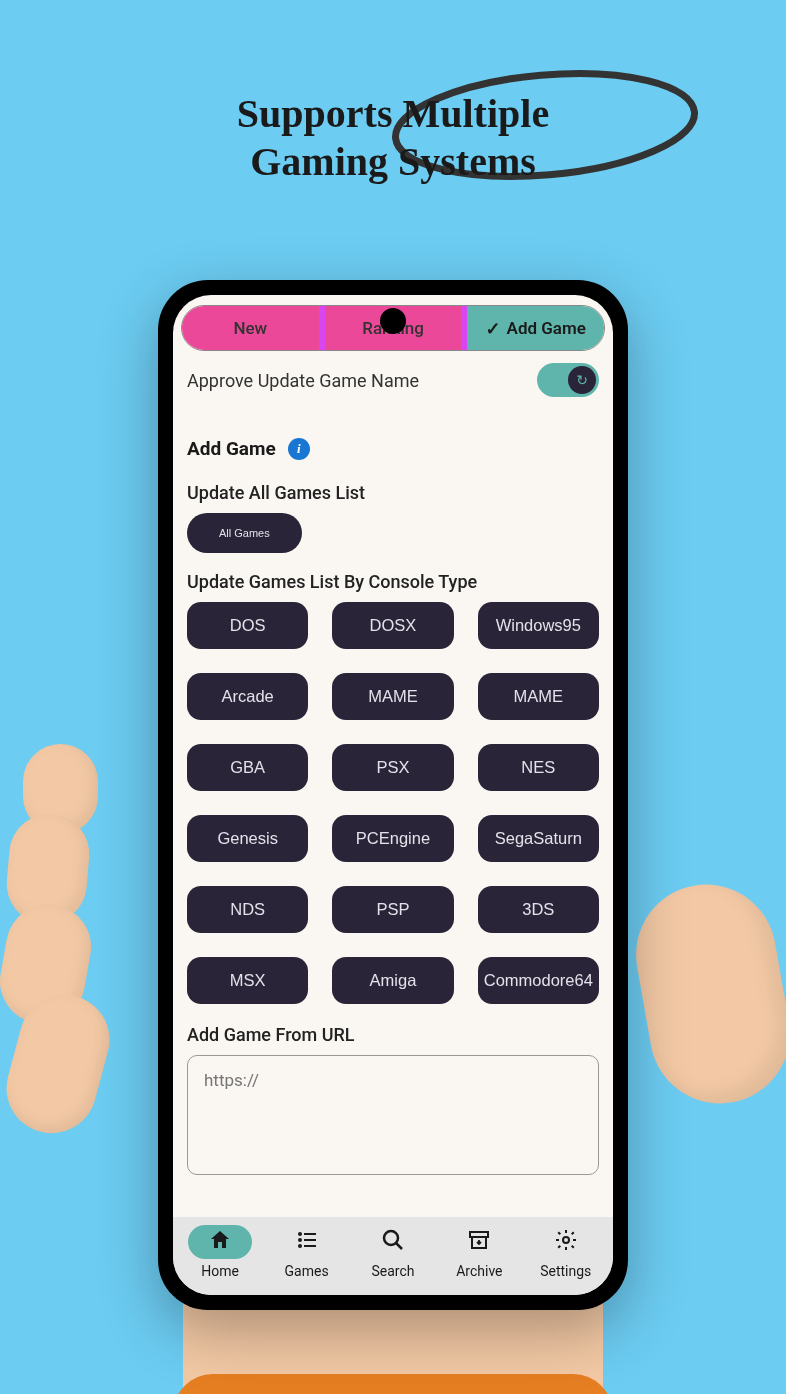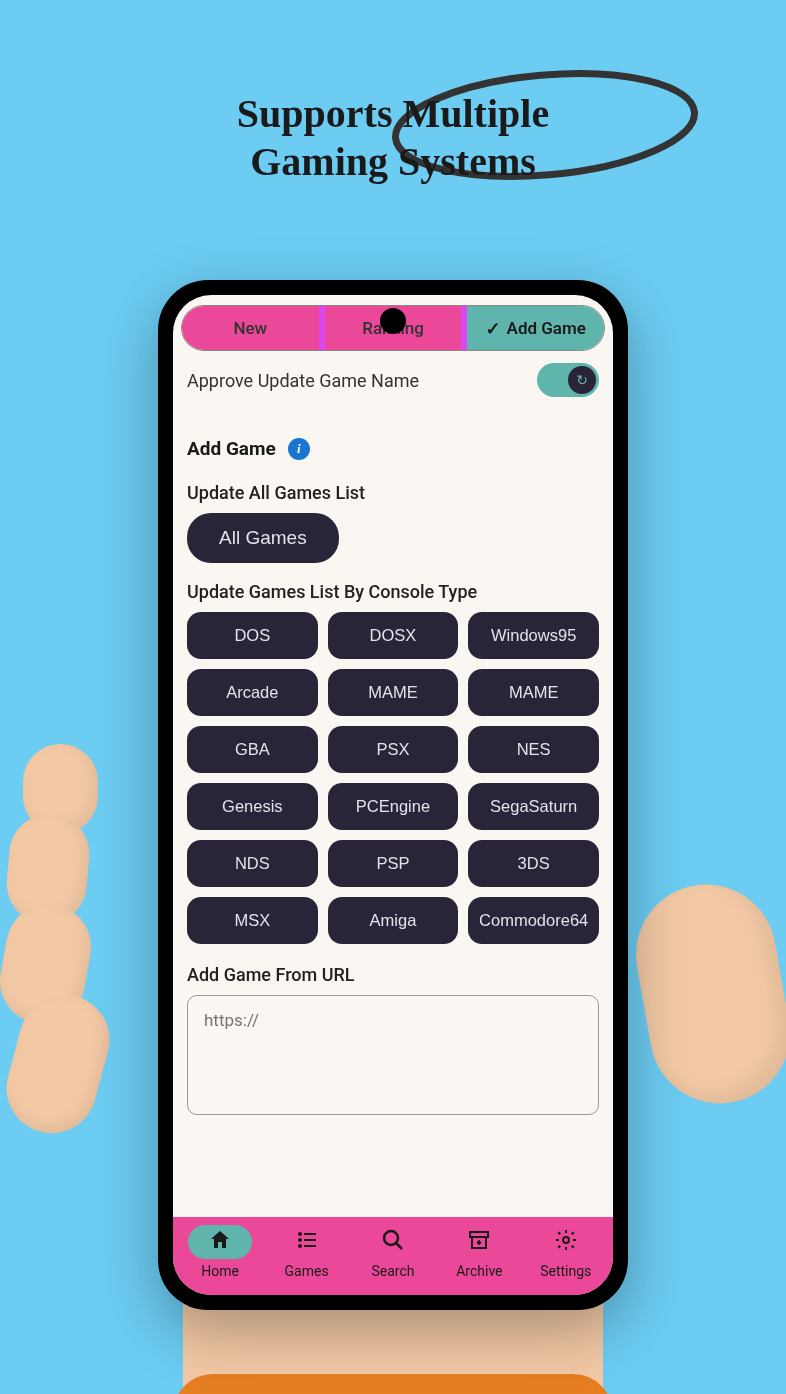--- a/index.html
+++ b/index.html
@@ -220,30 +220,30 @@
   margin-bottom: 10px;
   color: #222;
 }
 
 .pill {
   background: #2a2438;
   color: #e5e0ea;
   border: none;
   border-radius: 24px;
   padding: 14px 32px;
-  font-size: 19px;
+  font-size: 11px;
   font-weight: 500;
   cursor: pointer;
 }
 .pill-single { margin-bottom: 18px; display: inline-block; }
 
 .console-grid {
   display: grid;
   grid-template-columns: repeat(3, 1fr);
-  gap: 10px;
+  gap: 24px;
   margin-bottom: 20px;
 }
 .console-grid .pill {
   padding: 14px 4px;
   text-align: center;
   border-radius: 14px;
   font-size: 16.5px;
 }
 
 .url-input {
@@ -277,21 +277,21 @@
   font-size: 22px;
   margin-bottom: 0;
 }
 
 
 .bottom-nav {
   display: flex;
   justify-content: space-around;
   align-items: flex-end;
   padding: 8px 4px 16px 4px;
-  background: #ec4899;
+  background: #e5e5e5;
 }
 .nav-item {
   display: flex;
   flex-direction: column;
   align-items: center;
   gap: 4px;
   cursor: pointer;
   font-size: 14px;
   color: #1a1a1a;
 }

